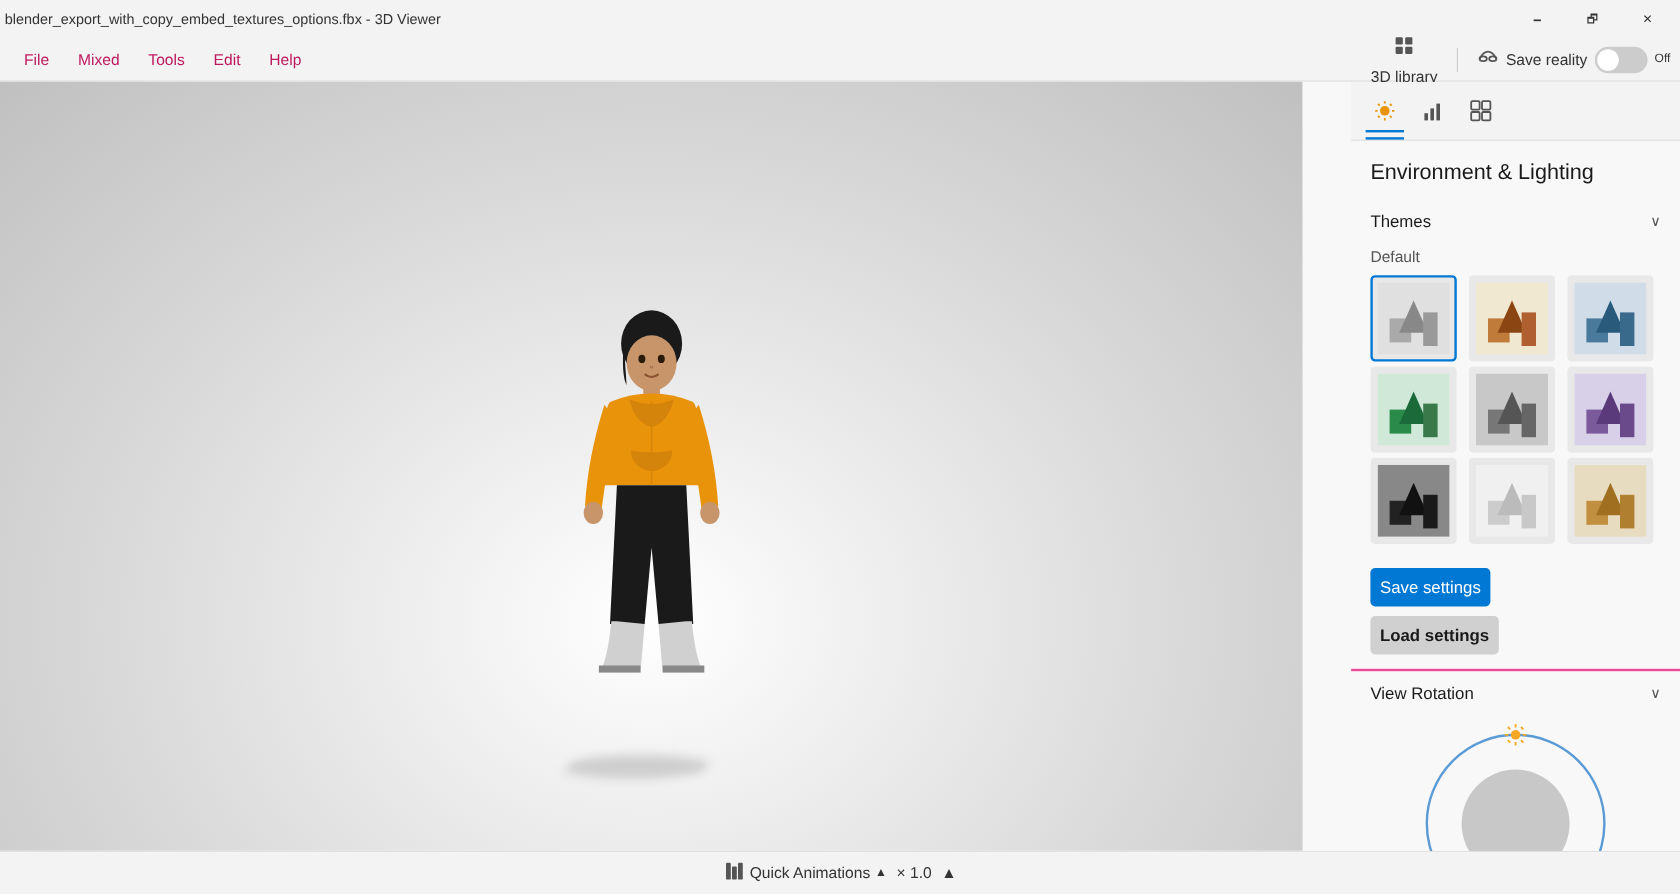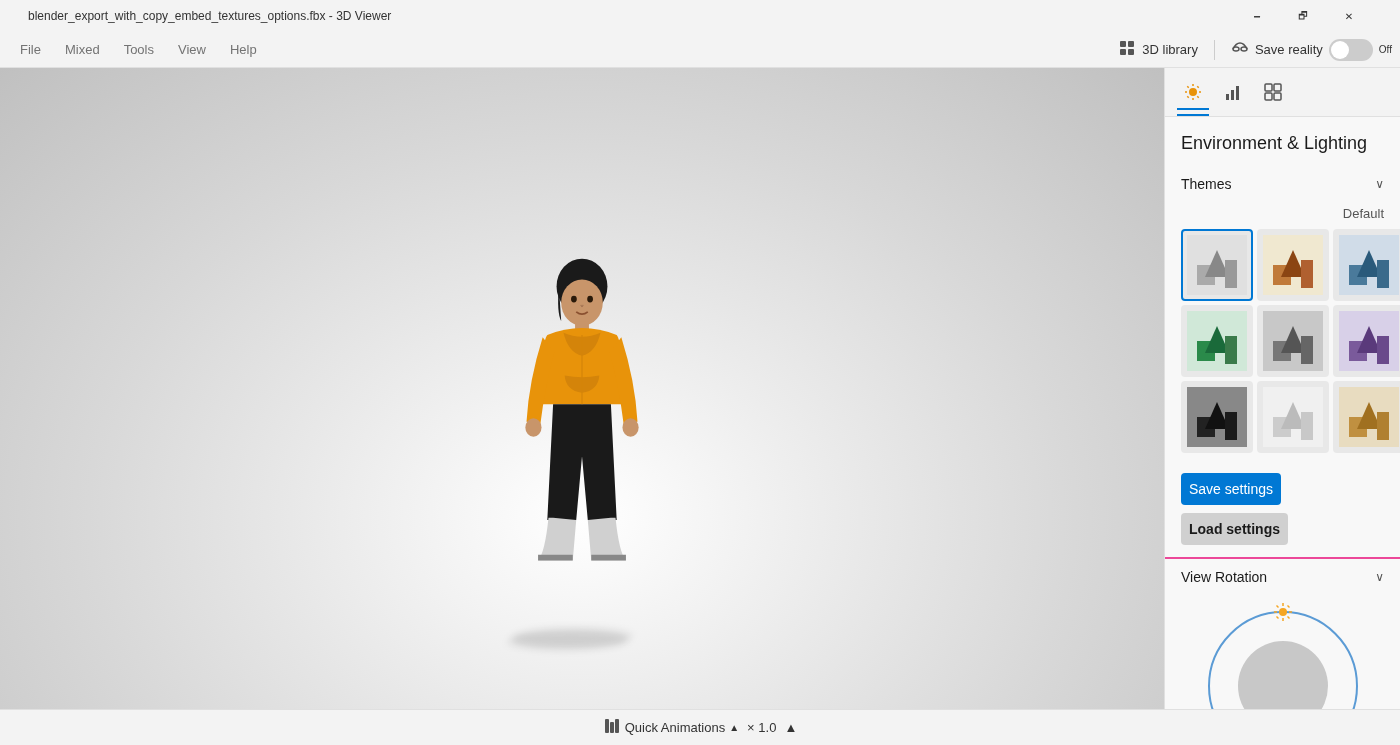--- a/index.html
+++ b/index.html
@@ -4,21 +4,21 @@
   <style>
     * { margin: 0; padding: 0; box-sizing: border-box; }
     body { width: 1400px; height: 745px; overflow: hidden; font-family: 'Segoe UI', sans-serif; background: #f3f3f3; display: flex; flex-direction: column; }
 
     
     .titlebar {
       height: 32px;
       background: #f3f3f3;
       display: flex;
       align-items: center;
-      padding: 0 28px;
+      padding: 0 4px;
       font-size: 12px;
       color: #333;
       user-select: none;
       flex-shrink: 0;
     }
     .titlebar-title { flex: 1; }
     .titlebar-controls { display: flex; gap: 0; }
     .titlebar-btn {
       width: 46px; height: 32px;
       display: flex; align-items: center; justify-content: center;
@@ -31,33 +31,33 @@
       background: #f3f3f3;
       display: flex;
       align-items: center;
       padding: 0 8px;
       border-bottom: 1px solid #e0e0e0;
       flex-shrink: 0;
     }
     .menubar-item {
       padding: 4px 12px;
       font-size: 13px;
-      color: #737373;
+      color: #be185d;
       cursor: pointer;
       border-radius: 4px;
     }
     .menubar-right {
       margin-left: auto;
       display: flex;
       align-items: center;
       gap: 16px;
     }
     .lib-btn {
       display: flex; align-items: center; gap: 6px;
-      font-size: 13px; color: #333; cursor: pointer;
+      font-size: 13px; color: #333; cursor: pointer; flex-direction: column;
     }
     .separator-vert { width: 1px; height: 20px; background: #ccc; }
     .mixed-reality-btn {
       display: flex; align-items: center; gap: 6px;
       font-size: 13px; color: #333; cursor: pointer;
     }
     .toggle-switch {
       width: 44px; height: 22px;
       background: #ccc;
       border-radius: 11px;
@@ -116,27 +116,28 @@
     }
 
     
     .character-svg {
       width: 180px;
       height: 370px;
     }
 
     
     .right-panel {
-      width: 236px;
+      width: 315px;
       background: #f8f8f8;
       border-left: 1px solid #e0e0e0;
       display: flex;
       flex-direction: column;
       overflow-y: auto;
       flex-shrink: 0;
+      padding-left: 40px;
     }
 
     
     .panel-tabs {
       display: flex;
       align-items: center;
       padding: 8px 12px;
       gap: 8px;
       border-bottom: 1px solid #e0e0e0;
       background: #f3f3f3;
@@ -181,21 +182,20 @@
       font-weight: 500;
       color: #1a1a1a;
     }
     .chevron { font-size: 12px; color: #555; }
 
     
     .themes-label {
       padding: 4px 16px 8px;
       font-size: 13px;
       color: #555;
-      text-align: right;
     }
 
     
     .theme-grid {
       display: grid;
       grid-template-columns: repeat(3, 1fr);
       gap: 4px;
       padding: 0 16px 12px;
     }
     .theme-item {
@@ -293,21 +293,21 @@
     <div class="titlebar-btn">🗕</div>
     <div class="titlebar-btn">🗗</div>
     <div class="titlebar-btn close">✕</div>
   </div>
 </div>
 
 <div class="menubar">
   <div class="menubar-item">File</div>
   <div class="menubar-item">Mixed</div>
   <div class="menubar-item">Tools</div>
-  <div class="menubar-item">View</div>
+  <div class="menubar-item">Edit</div>
   <div class="menubar-item">Help</div>
   <div class="menubar-right">
     <div class="lib-btn">
       <span>
         <svg width="18" height="18" viewBox="0 0 18 18" fill="none">
           <rect x="2" y="2" width="6" height="6" rx="1" fill="#555"></rect>
           <rect x="10" y="2" width="6" height="6" rx="1" fill="#555"></rect>
           <rect x="2" y="10" width="6" height="6" rx="1" fill="#555"></rect>
           <rect x="10" y="10" width="6" height="6" rx="1" fill="#555"></rect>
         </svg>

